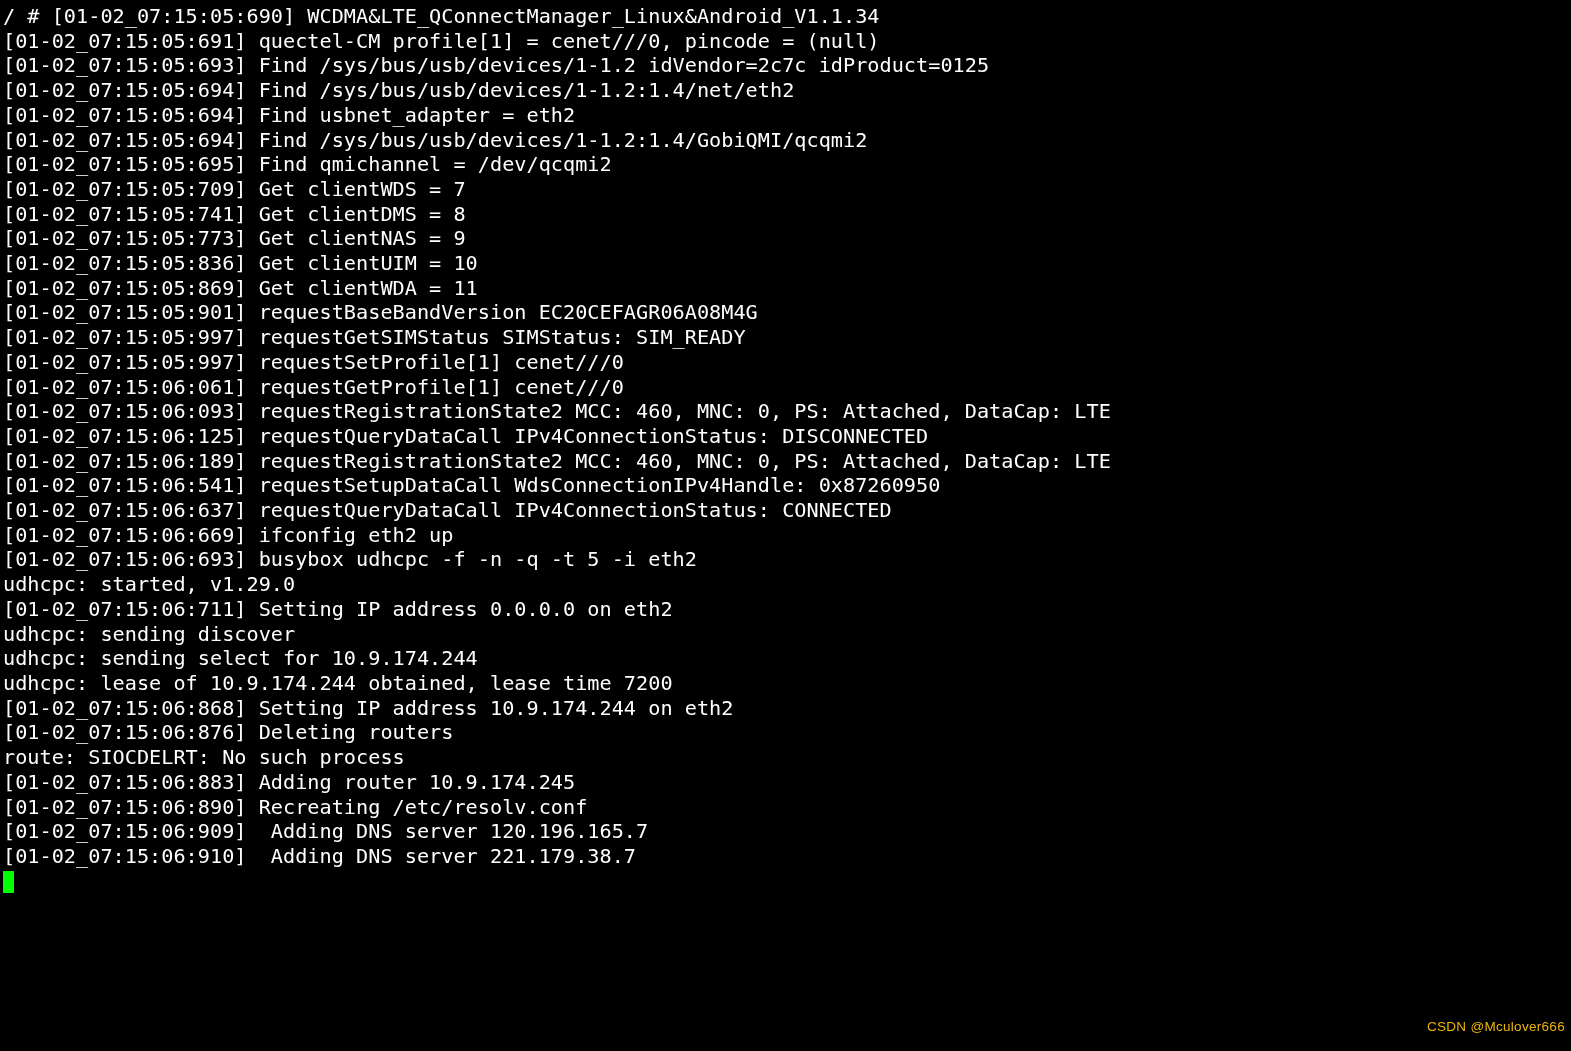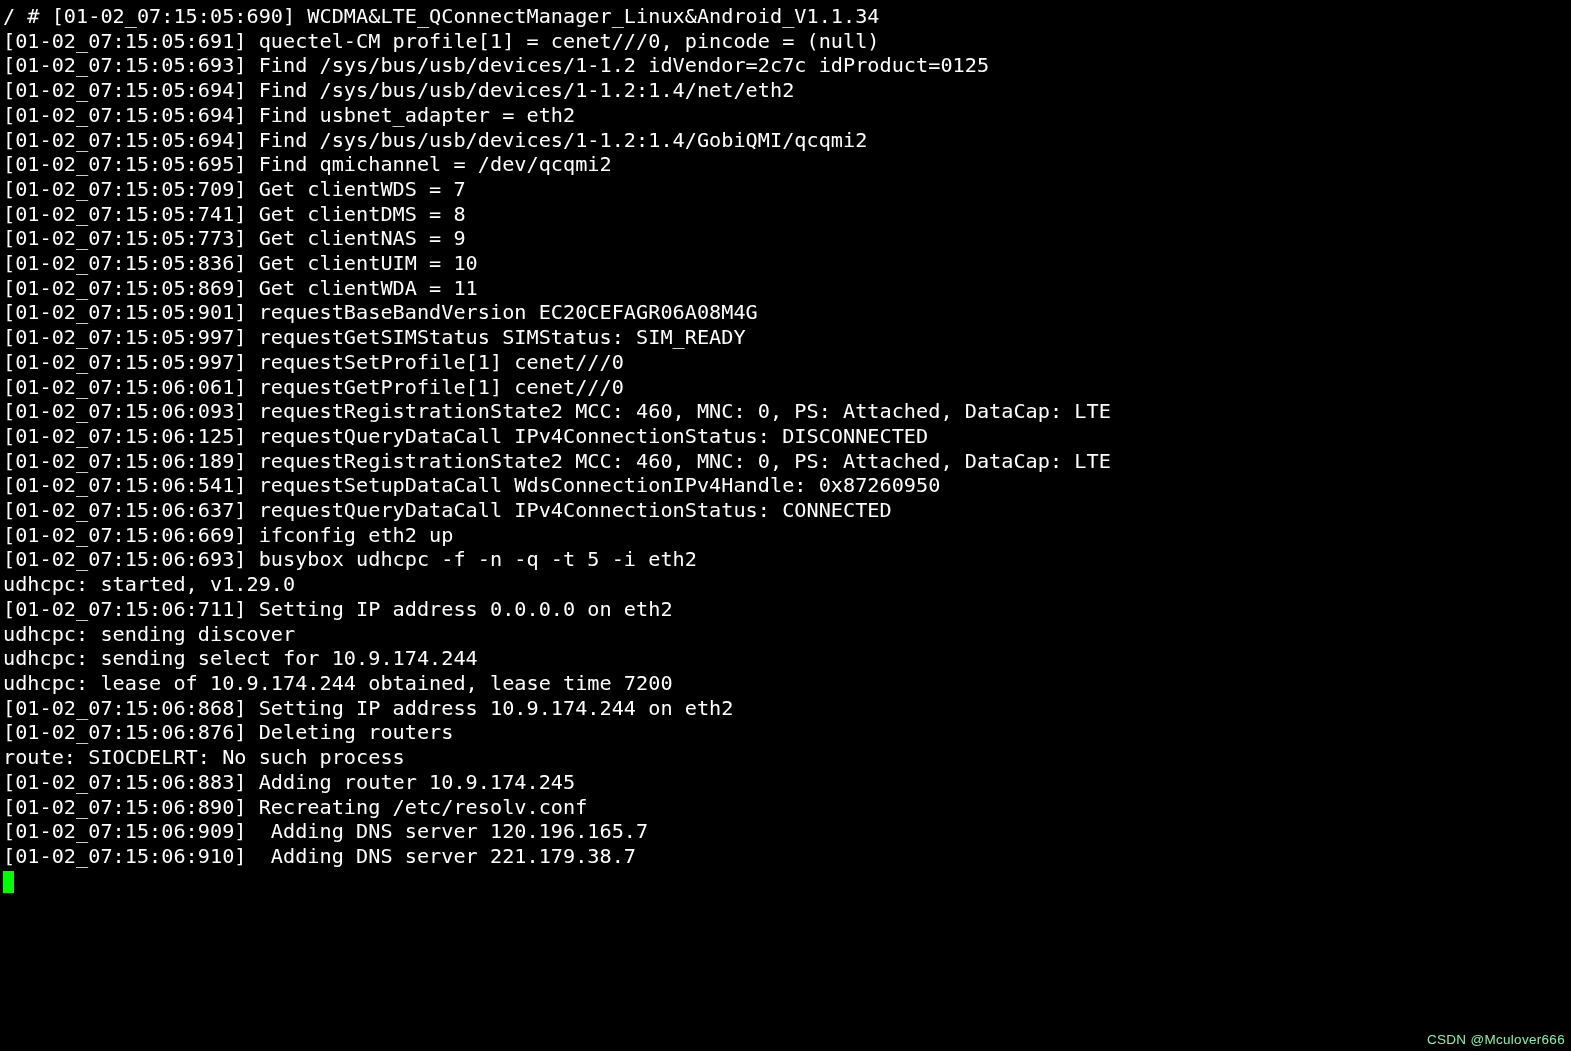--- a/index.html
+++ b/index.html
@@ -22,23 +22,23 @@
   .cursor {
     display: inline-block;
     width: 11px;
     height: 22px;
     background: #00ff00;
     vertical-align: bottom;
     margin-top: 2px;
   }
   .watermark {
     position: absolute;
-    bottom: 4px;
+    bottom: 17px;
     right: 6px;
-    color: #86efac;
+    color: #eab308;
     font-family: Arial, sans-serif;
     font-size: 13.5px;
     letter-spacing: 0.3px;
   }
 </style>
 </head>
 <body>
 
 <div class="terminal" id="terminal"><div>/ # [01-02_07:15:05:690] WCDMA&amp;LTE_QConnectManager_Linux&amp;Android_V1.1.34</div><div>[01-02_07:15:05:691] quectel-CM profile[1] = cenet///0, pincode = (null)</div><div>[01-02_07:15:05:693] Find /sys/bus/usb/devices/1-1.2 idVendor=2c7c idProduct=0125</div><div>[01-02_07:15:05:694] Find /sys/bus/usb/devices/1-1.2:1.4/net/eth2</div><div>[01-02_07:15:05:694] Find usbnet_adapter = eth2</div><div>[01-02_07:15:05:694] Find /sys/bus/usb/devices/1-1.2:1.4/GobiQMI/qcqmi2</div><div>[01-02_07:15:05:695] Find qmichannel = /dev/qcqmi2</div><div>[01-02_07:15:05:709] Get clientWDS = 7</div><div>[01-02_07:15:05:741] Get clientDMS = 8</div><div>[01-02_07:15:05:773] Get clientNAS = 9</div><div>[01-02_07:15:05:836] Get clientUIM = 10</div><div>[01-02_07:15:05:869] Get clientWDA = 11</div><div>[01-02_07:15:05:901] requestBaseBandVersion EC20CEFAGR06A08M4G</div><div>[01-02_07:15:05:997] requestGetSIMStatus SIMStatus: SIM_READY</div><div>[01-02_07:15:05:997] requestSetProfile[1] cenet///0</div><div>[01-02_07:15:06:061] requestGetProfile[1] cenet///0</div><div>[01-02_07:15:06:093] requestRegistrationState2 MCC: 460, MNC: 0, PS: Attached, DataCap: LTE</div><div>[01-02_07:15:06:125] requestQueryDataCall IPv4ConnectionStatus: DISCONNECTED</div><div>[01-02_07:15:06:189] requestRegistrationState2 MCC: 460, MNC: 0, PS: Attached, DataCap: LTE</div><div>[01-02_07:15:06:541] requestSetupDataCall WdsConnectionIPv4Handle: 0x87260950</div><div>[01-02_07:15:06:637] requestQueryDataCall IPv4ConnectionStatus: CONNECTED</div><div>[01-02_07:15:06:669] ifconfig eth2 up</div><div>[01-02_07:15:06:693] busybox udhcpc -f -n -q -t 5 -i eth2</div><div>udhcpc: started, v1.29.0</div><div>[01-02_07:15:06:711] Setting IP address 0.0.0.0 on eth2</div><div>udhcpc: sending discover</div><div>udhcpc: sending select for 10.9.174.244</div><div>udhcpc: lease of 10.9.174.244 obtained, lease time 7200</div><div>[01-02_07:15:06:868] Setting IP address 10.9.174.244 on eth2</div><div>[01-02_07:15:06:876] Deleting routers</div><div>route: SIOCDELRT: No such process</div><div>[01-02_07:15:06:883] Adding router 10.9.174.245</div><div>[01-02_07:15:06:890] Recreating /etc/resolv.conf</div><div>[01-02_07:15:06:909]  Adding DNS server 120.196.165.7</div><div>[01-02_07:15:06:910]  Adding DNS server 221.179.38.7</div><div><span class="cursor"></span></div></div>
 

